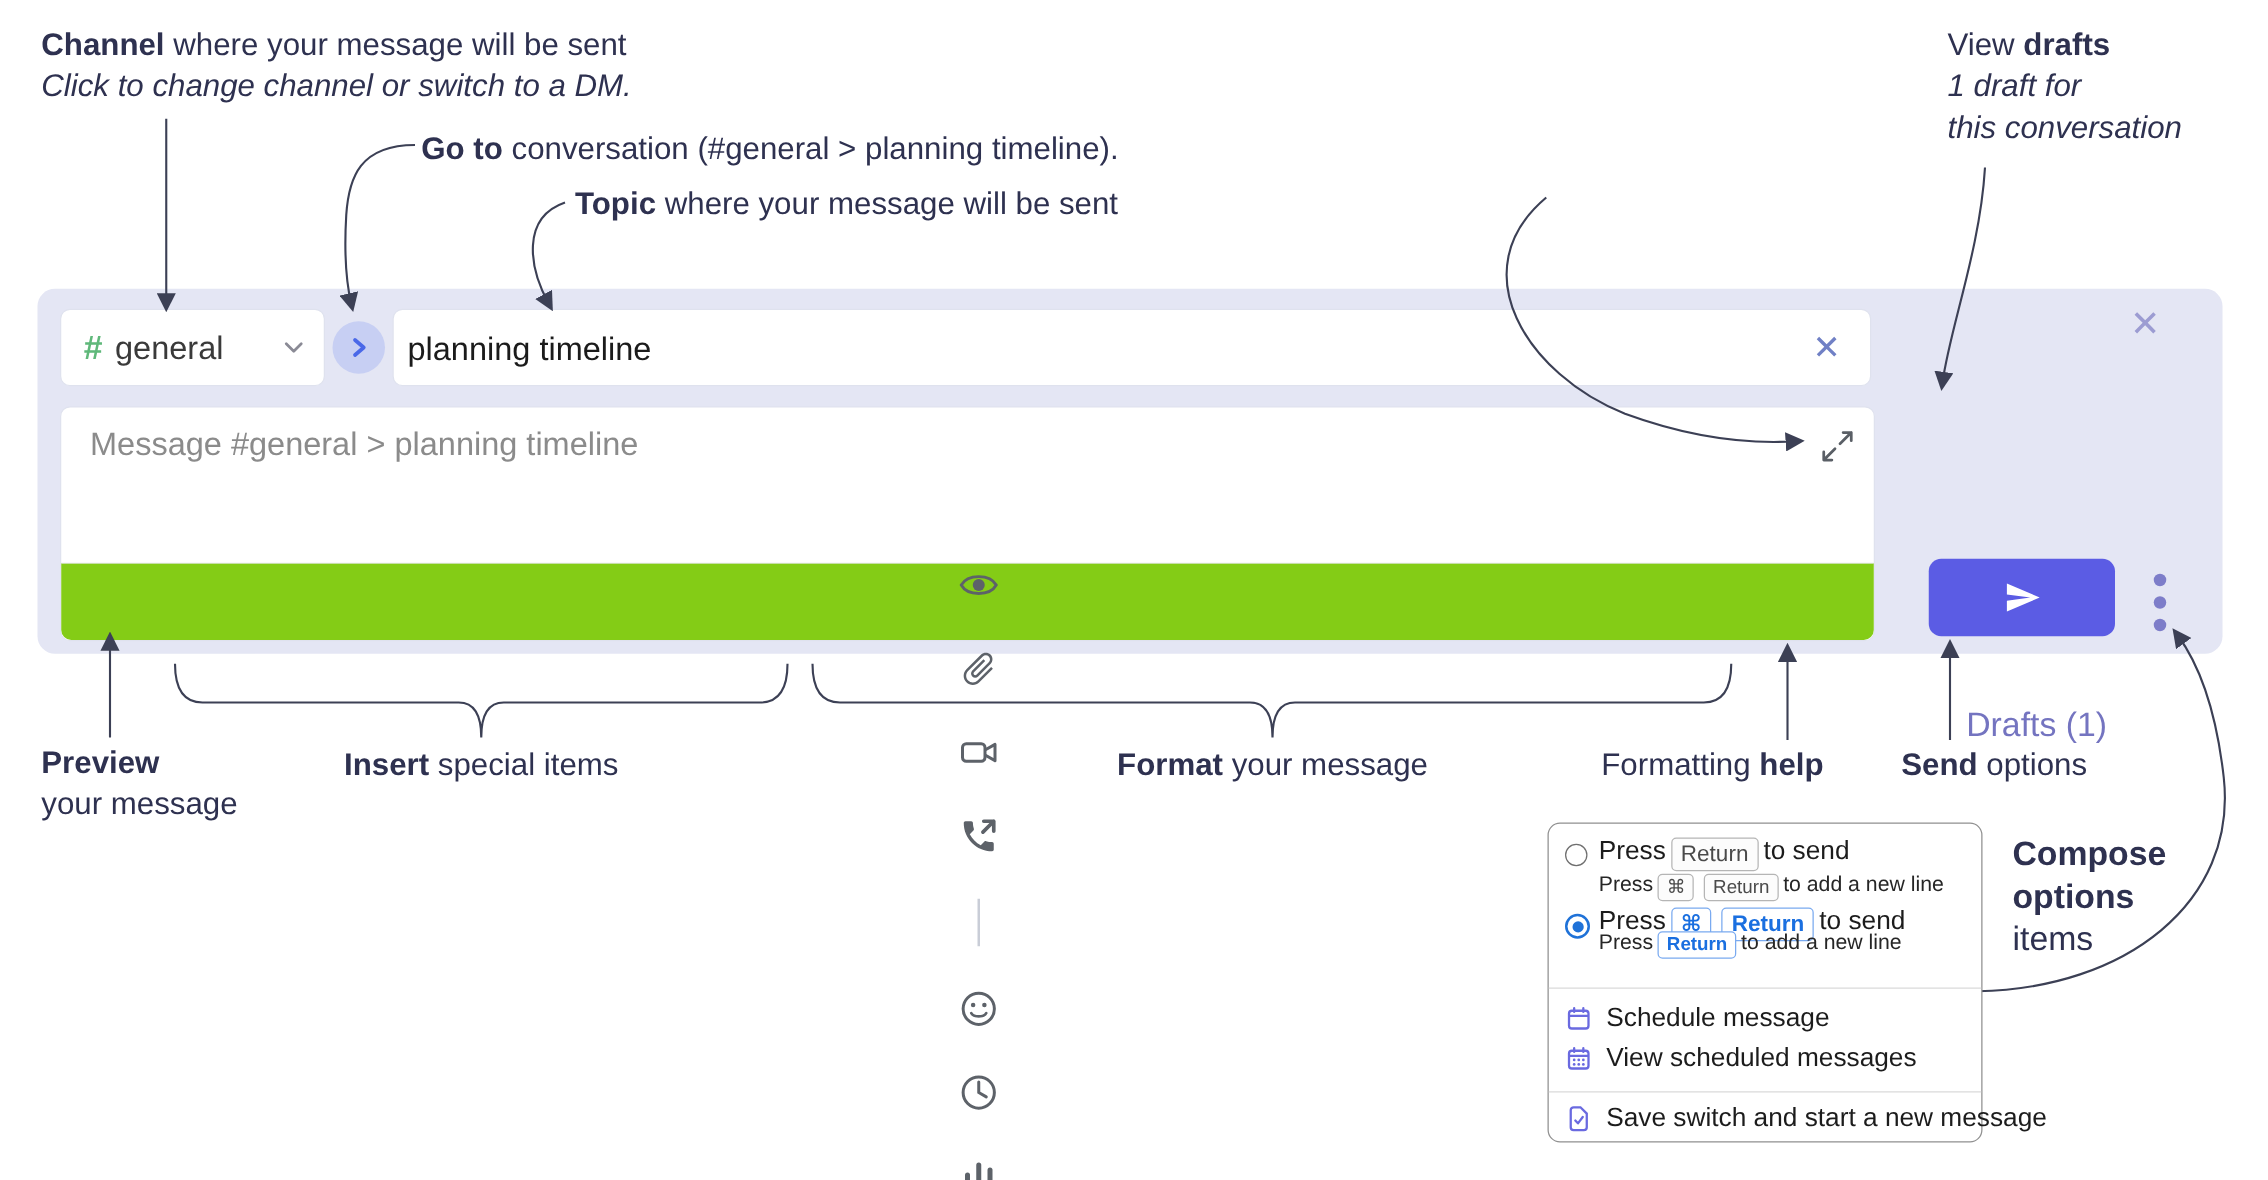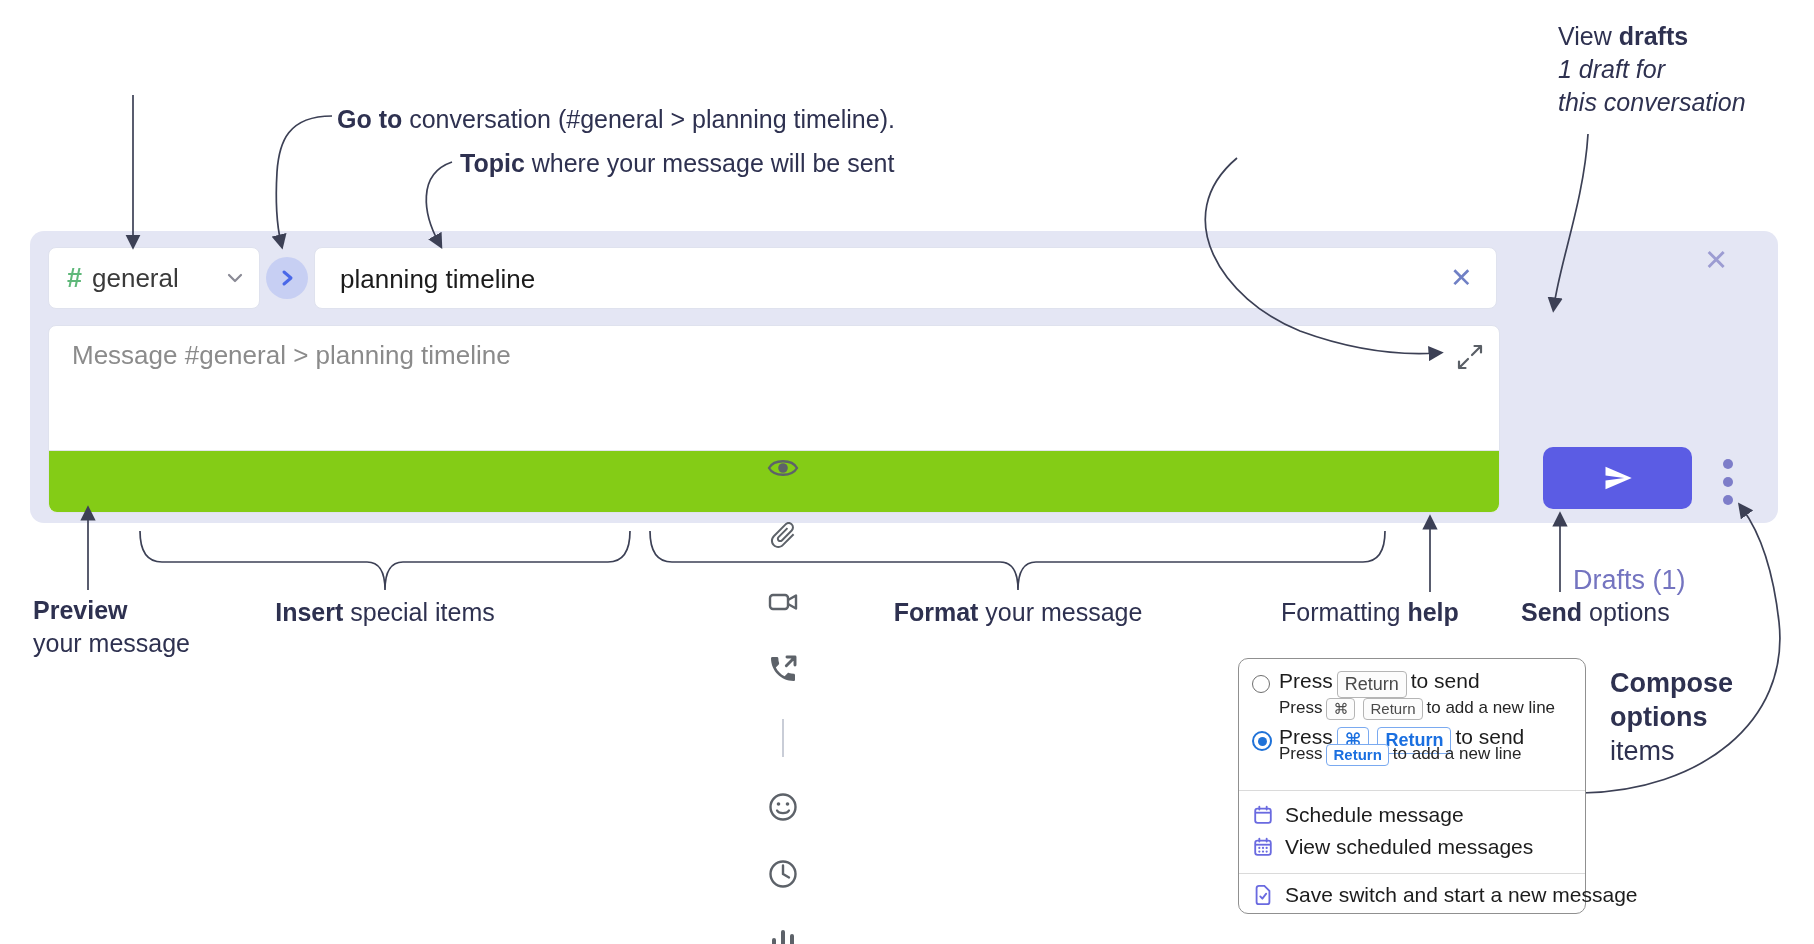--- a/index.html
+++ b/index.html
@@ -10,21 +10,21 @@
   .b{font-weight:700;}
   .i{font-style:italic;}
   
   .compose{position:absolute;left:30px;top:231px;width:1748px;height:292px;background:#e4e6f4;border-radius:14px;z-index:1;}
   .whitebox{position:absolute;background:#fff;border:1px solid #dfe2ee;border-radius:8px;box-sizing:border-box;}
   .chan{left:18px;top:16px;width:212px;height:62px;display:flex;align-items:center;padding:0 16px 0 18px;cursor:pointer;}
   .chan .hash{color:#5fb87a;font-weight:700;font-size:27px;margin-right:10px;}
   .chan .cname{color:#3a3a3a;font-size:26px;flex:1;}
   .gotobtn{position:absolute;left:236px;top:26px;width:42px;height:42px;border-radius:50%;background:#c7cff3;display:flex;align-items:center;justify-content:center;}
   .topicbox{left:284px;top:16px;width:1183px;height:62px;}
-  .topicbox input{border:none;outline:none;width:1090px;height:58px;margin:1px 0 0 23px;font-size:26px;color:#1b1b1b;font-family:inherit;background:transparent;}
+  .topicbox input{border:none;outline:none;width:1090px;height:58px;margin:1px 0 0 9px;font-size:26px;color:#1b1b1b;font-family:inherit;background:transparent;}
   .clearx{position:absolute;left:1420px;top:28px;font-size:27px;color:#7080c5;cursor:pointer;line-height:38px;}
   .closex{position:absolute;left:1674px;top:10px;font-size:29px;color:#9c9cd2;cursor:pointer;line-height:38px;}
   .msgbox{left:18px;top:94px;width:1452px;height:188px;}
   .msgbox textarea{border:none;outline:none;resize:none;background:transparent;width:1380px;height:100px;margin:12px 0 0 21px;font-size:26px;color:#1b1b1b;font-family:inherit;}
   .msgbox textarea::placeholder{color:#8b8b8b;opacity:1;}
   .expandico{position:absolute;right:16px;top:18px;}
   .tbar{position:absolute;left:0;top:124px;width:1450px;height:62px;background:#84cc16;border-top:1px solid #e3e4ea;border-radius:0 0 8px 8px;display:flex;align-items:center;padding-left:18px;box-sizing:border-box;gap:33px;flex-direction:column;}
   .ticon{width:34px;height:34px;display:flex;align-items:center;justify-content:center;color:#5d6269;flex:none;cursor:pointer;position:relative;}
   .tdiv{width:2px;height:38px;background:#c9cdd7;flex:none;}
   .blabel{font-size:27px;font-weight:700;font-family:"DejaVu Sans",sans-serif;}
@@ -76,20 +76,24 @@
       <path d="M1588 134 C1584 200 1560 262 1554 306" marker-end="url(#arr)"></path>
       <path d="M88 590 L88 512" marker-end="url(#arr)"></path>
       <path d="M1430 592 L1430 521" marker-end="url(#arr)"></path>
       <path d="M1560 592 L1560 518" marker-end="url(#arr)"></path>
       <path d="M1582 793 C1700 791 1790 722 1779 622 C1772 560 1756 527 1742 508" marker-end="url(#arr)"></path>
       <path d="M140 531 Q140 562 162 562 L367 562 Q385 562 385 590 Q385 562 403 562 L608 562 Q630 562 630 531"></path>
       <path d="M650 531 Q650 562 672 562 L1000 562 Q1018 562 1018 590 Q1018 562 1036 562 L1363 562 Q1385 562 1385 531"></path>
     </g>
   </svg>
 
+  <div class="ann" style="left:33px;top:20px;">
+    <div><span class="b">Channel</span><span> where your message will be sent</span></div>
+    <div class="i">Click to change channel or switch to a DM.</div>
+  </div>
   <div class="ann" style="left:337px;top:103px;">
     <span class="b">Go to</span><span> conversation (#general &gt; planning timeline).</span>
   </div>
   <div class="ann" style="left:460px;top:147px;">
     <span class="b">Topic</span><span> where your message will be sent</span>
   </div>
   <div class="ann" style="left:1558px;top:20px;">
     <div><span>View </span><span class="b">drafts</span></div>
     <div class="i">1 draft for</div>
     <div class="i">this conversation</div>

